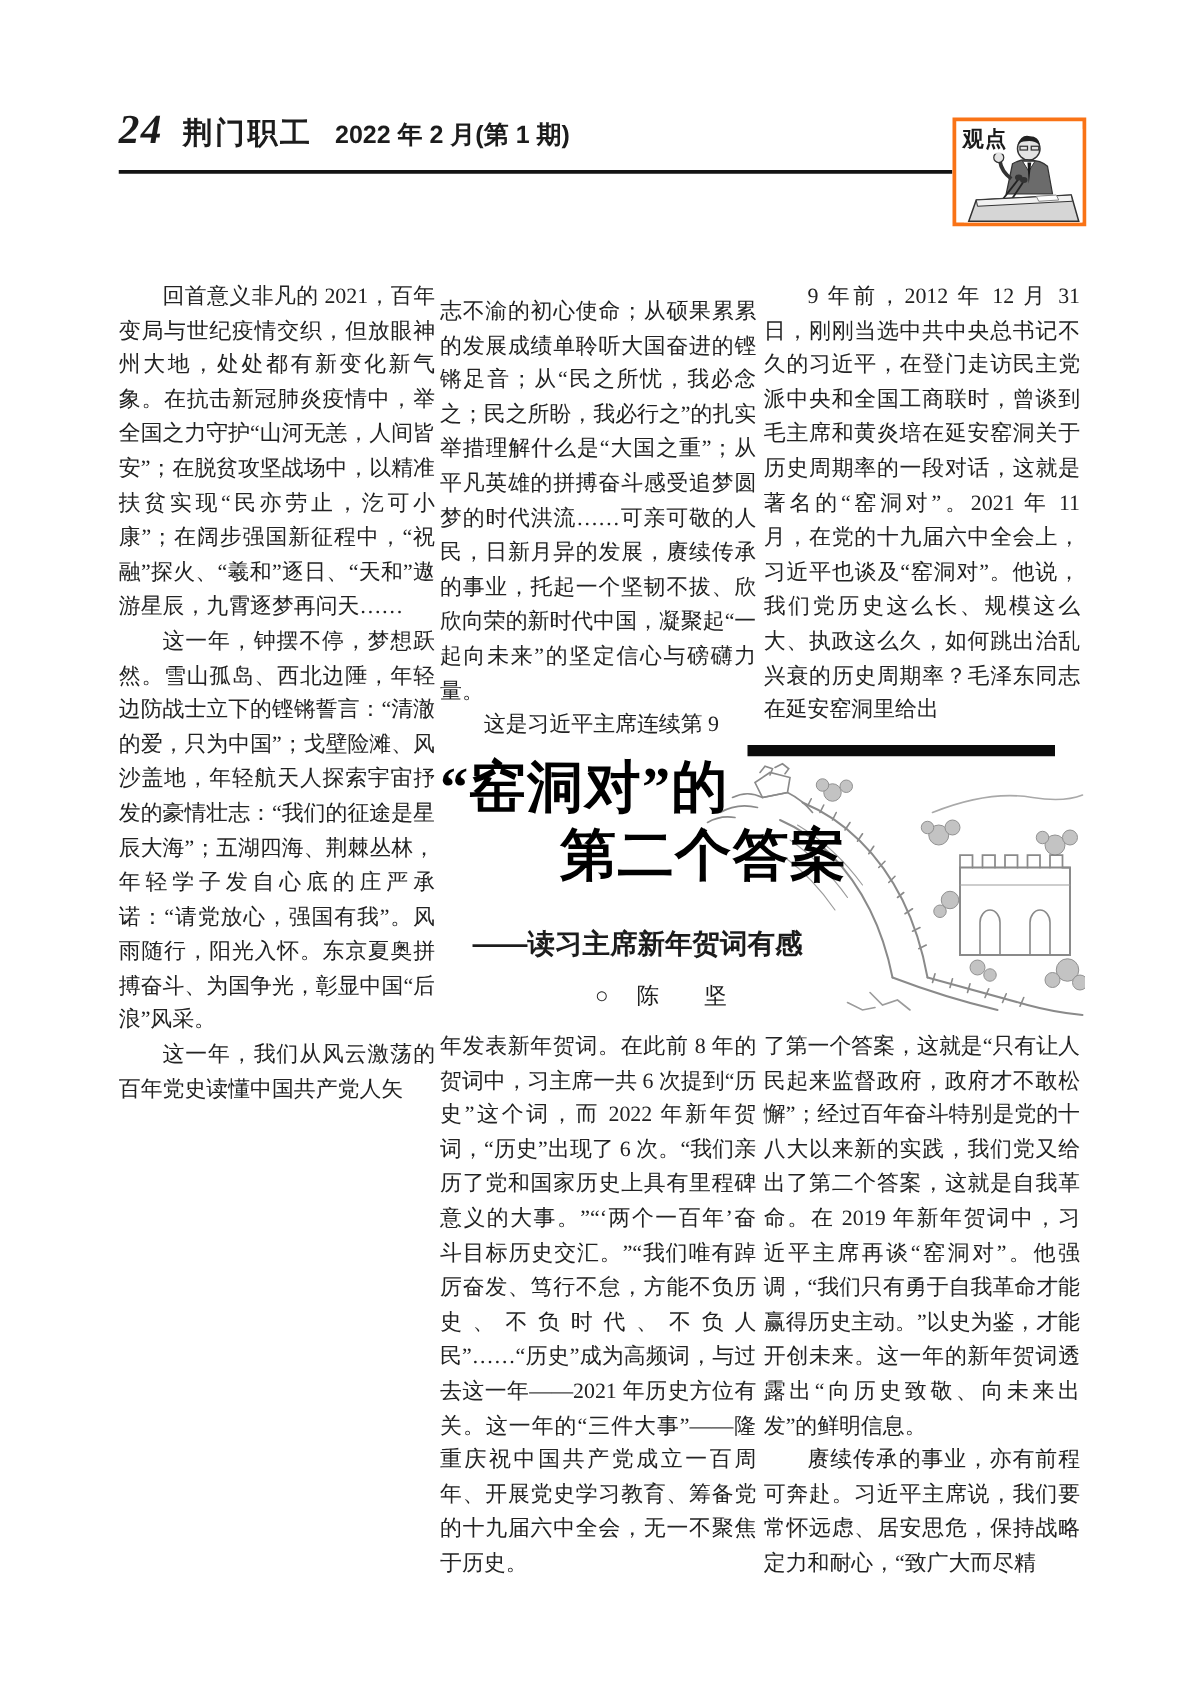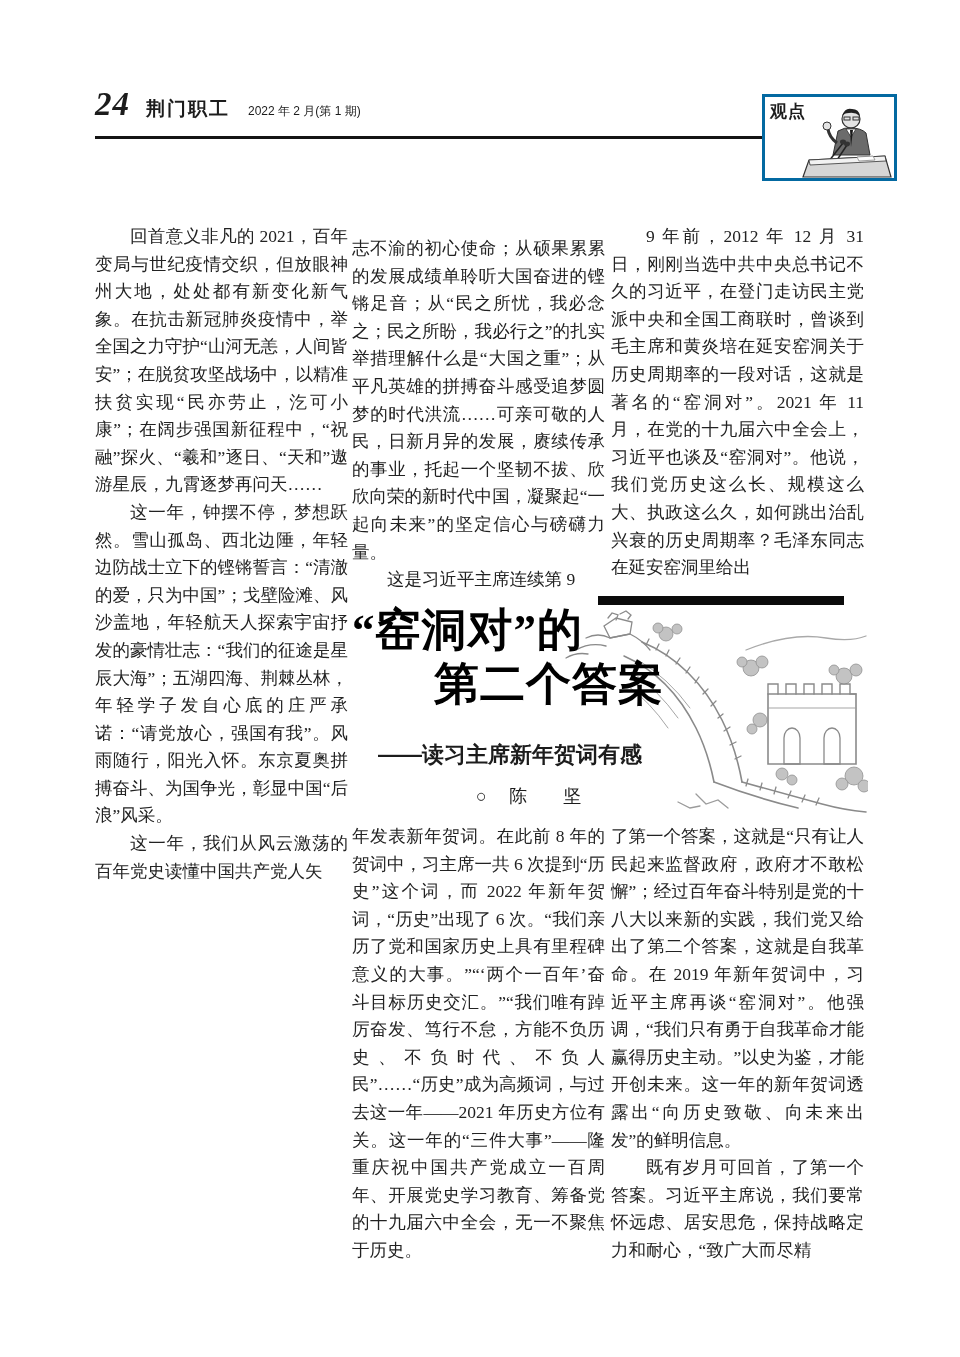--- a/index.html
+++ b/index.html
@@ -1,46 +1,46 @@
 <!DOCTYPE html>
 <html><head>
 <meta charset="utf-8">
 <style>
   html,body{margin:0;padding:0;background:#ffffff;}
   .page{position:relative;width:960px;height:1357px;background:#ffffff;overflow:hidden;
         font-family:"Liberation Serif","DejaVu Serif",serif;color:#1c1c1c;}
   
   .masthead{position:absolute;left:95px;top:86px;display:flex;align-items:baseline;}
   .pgnum{font-size:33px;font-weight:bold;font-style:italic;letter-spacing:1px;}
-  .pub{font-size:19px;font-weight:bold;margin-left:16px;font-family:"Liberation Sans","DejaVu Sans",sans-serif;letter-spacing:2px;}
-  .issue{font-size:12px;margin-left:18px;font-family:"Liberation Sans","DejaVu Sans",sans-serif;}
+  .pub{font-size:24px;font-weight:bold;margin-left:16px;font-family:"Liberation Sans","DejaVu Sans",sans-serif;letter-spacing:2px;}
+  .issue{font-size:20px;margin-left:18px;font-family:"Liberation Sans","DejaVu Sans",sans-serif;font-weight:bold;}
   .header-rule{position:absolute;left:95px;top:136px;width:667px;height:3px;background:#141414;}
   
-  .vpbox{position:absolute;left:762px;top:94px;width:101px;height:81px;border:3px solid #0369a1;background:#fff;padding-left:28px;}
+  .vpbox{position:absolute;left:762px;top:94px;width:101px;height:81px;border:3px solid #f97316;background:#fff;}
   .vplabel{position:absolute;left:3px;top:3px;z-index:2;font-family:"Liberation Sans","DejaVu Sans",sans-serif;
            font-weight:bold;font-size:17px;background:rgba(255,255,255,.9);padding:0 2px;letter-spacing:1px;}
   .vpbox svg{position:absolute;right:0;bottom:0;}
   
   .col{position:absolute;width:253px;font-size:17.5px;line-height:27.6px;text-align:justify;
        text-justify:inter-ideograph;color:#222;}
   .col p{margin:0;}
   .col p.indent{text-indent:2em;}
   .col1{left:95px;top:223px;height:1070px;}
   .col2-top{left:352px;top:235px;height:362px;}
   .col3-top{left:611px;top:223px;height:362px;}
   .col2-bot{left:352px;top:823px;height:460px;}
   .col3-bot{left:611px;top:823px;height:460px;}
   
   .feature{position:absolute;left:352px;top:588px;width:512px;height:234px;text-decoration:underline;}
   .f-bar{position:absolute;left:246px;top:8px;width:246px;height:9px;background:#0b0b0b;}
   .f-wall{position:absolute;right:-4px;top:10px;z-index:0;}
   .f-title{position:absolute;z-index:1;font-weight:900;font-size:45px;color:#000;letter-spacing:1px;
            font-family:"Liberation Serif","DejaVu Serif",serif;white-space:nowrap;}
   .f-t1{left:0px;top:12px;}
-  .f-t2{left:82px;top:66px;}
+  .f-t2{left:96px;top:66px;}
   .f-sub{position:absolute;z-index:1;left:26px;top:152px;font-size:22px;font-weight:bold;white-space:nowrap;
          font-family:"Liberation Sans","DejaVu Sans",sans-serif;}
   .f-author{position:absolute;z-index:1;left:124px;top:196px;font-size:18px;letter-spacing:9px;white-space:nowrap;}
 </style>
 </head>
 <body>
 
 <div class="page">
 
   <div class="masthead">
@@ -148,16 +148,16 @@
     <div class="f-sub">——读习主席新年贺词有感</div>
     <div class="f-author">○ 陈　坚</div>
   </div>
 
   <section class="col col2-bot">
     <p>年发表新年贺词。在此前 8 年的贺词中，习主席一共 6 次提到“历史”这个词，而 2022 年新年贺词，“历史”出现了 6 次。“我们亲历了党和国家历史上具有里程碑意义的大事。”“‘两个一百年’奋斗目标历史交汇。”“我们唯有踔厉奋发、笃行不怠，方能不负历史、不负时代、不负人民”……“历史”成为高频词，与过去这一年——2021 年历史方位有关。这一年的“三件大事”——隆重庆祝中国共产党成立一百周年、开展党史学习教育、筹备党的十九届六中全会，无一不聚焦于历史。</p>
   </section>
 
   <section class="col col3-bot">
     <p>了第一个答案，这就是“只有让人民起来监督政府，政府才不敢松懈”；经过百年奋斗特别是党的十八大以来新的实践，我们党又给出了第二个答案，这就是自我革命。在 2019 年新年贺词中，习近平主席再谈“窑洞对”。他强调，“我们只有勇于自我革命才能赢得历史主动。”以史为鉴，才能开创未来。这一年的新年贺词透露出“向历史致敬、向未来出发”的鲜明信息。</p>
-    <p class="indent">既有岁月可回首，了第一个答案。习近平主席说，我们要常怀远虑、居安思危，保持战略定力和耐心，“致广大而尽精</p>
+    <p class="indent">赓续传承的事业，亦有前程可奔赴。习近平主席说，我们要常怀远虑、居安思危，保持战略定力和耐心，“致广大而尽精</p>
   </section>
 
 </div>
 
 </body></html>

